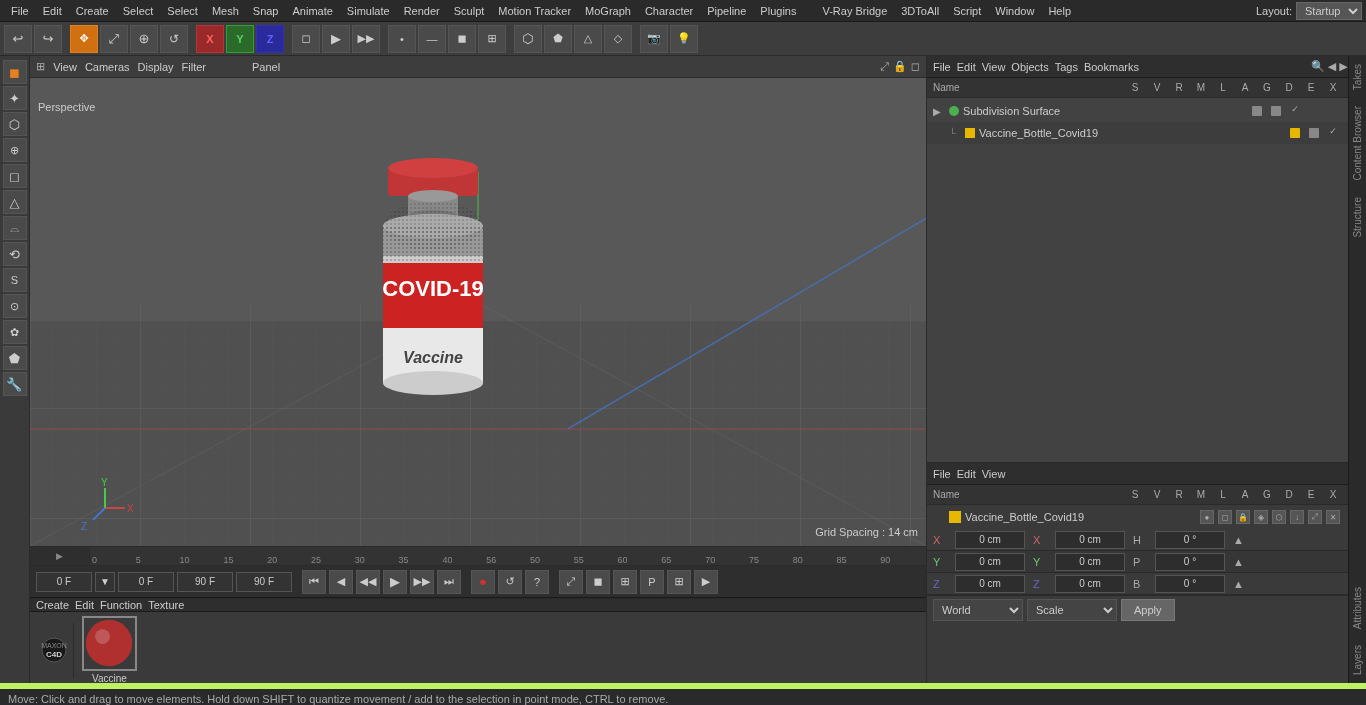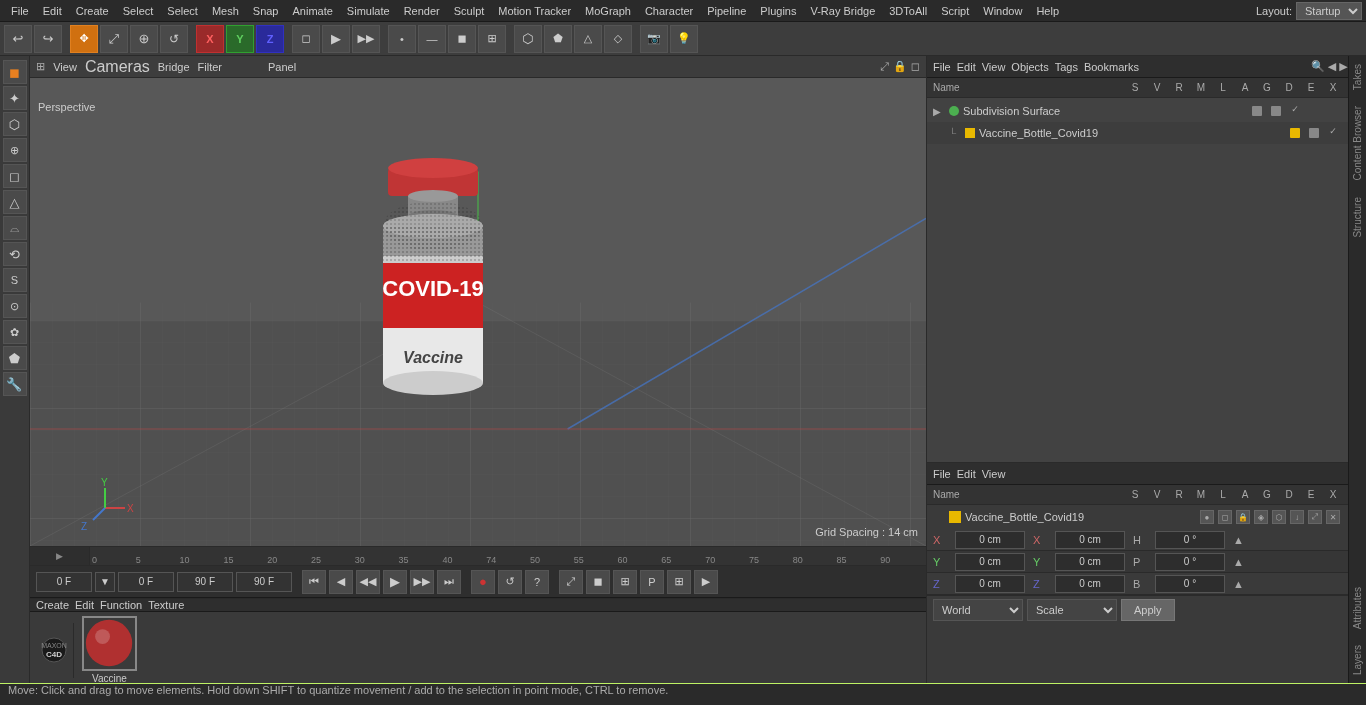--- a/index.html
+++ b/index.html
@@ -20,21 +20,21 @@
     <span style="padding:2px 7px; cursor:pointer; color:#ccc; font-size:11px;">Snap</span>
     <span style="padding:2px 7px; cursor:pointer; color:#ccc; font-size:11px;">Animate</span>
     <span style="padding:2px 7px; cursor:pointer; color:#ccc; font-size:11px;">Simulate</span>
     <span style="padding:2px 7px; cursor:pointer; color:#ccc; font-size:11px;">Render</span>
     <span style="padding:2px 7px; cursor:pointer; color:#ccc; font-size:11px;">Sculpt</span>
     <span style="padding:2px 7px; cursor:pointer; color:#ccc; font-size:11px;">Motion Tracker</span>
     <span style="padding:2px 7px; cursor:pointer; color:#ccc; font-size:11px;">MoGraph</span>
     <span style="padding:2px 7px; cursor:pointer; color:#ccc; font-size:11px;">Character</span>
     <span style="padding:2px 7px; cursor:pointer; color:#ccc; font-size:11px;">Pipeline</span>
     <span style="padding:2px 7px; cursor:pointer; color:#ccc; font-size:11px;">Plugins</span>
-    <span style="padding:2px 7px; cursor:pointer; color:#ccc; font-size:11px;">V-Ray Bridge</span>
+    <span style="padding:2px 7px; cursor:pointer; color:#ccc; font-size:11px;margin-left:12px;">V-Ray Bridge</span>
     <span style="padding:2px 7px; cursor:pointer; color:#ccc; font-size:11px;">3DToAll</span>
     <span style="padding:2px 7px; cursor:pointer; color:#ccc; font-size:11px;">Script</span>
     <span style="padding:2px 7px; cursor:pointer; color:#ccc; font-size:11px;">Window</span>
     <span style="padding:2px 7px; cursor:pointer; color:#ccc; font-size:11px;">Help</span>
     <div style="margin-left:auto; display:flex; align-items:center; gap:4px;">
       <span style="color:#ccc; font-size:11px;">Layout:</span>
       <select style="background:#555; color:#ccc; border:1px solid #666; padding:1px 4px; font-size:11px;">
         <option>Startup</option>
       </select>
     </div>
@@ -92,22 +92,22 @@
       <div style="width:24px; height:24px; background:#4a4a4a; border:1px solid #555; display:flex; align-items:center; justify-content:center; cursor:pointer; color:#ccc; font-size:11px;">✿</div>
       <div style="width:24px; height:24px; background:#4a4a4a; border:1px solid #555; display:flex; align-items:center; justify-content:center; cursor:pointer; color:#ccc; font-size:13px;">⬟</div>
       <div style="width:24px; height:24px; background:#4a4a4a; border:1px solid #555; display:flex; align-items:center; justify-content:center; cursor:pointer; color:#ccc; font-size:13px;">🔧</div>
     </div>
 
     <div style="display:flex; flex-direction:column; flex:1; overflow:hidden;">
 
       <div style="height:22px; background:#3d3d3d; display:flex; align-items:center; padding:0 6px; gap:8px; border-bottom:1px solid #2a2a2a; flex-shrink:0;">
         <span style="color:#aaa; font-size:11px; cursor:pointer;">⊞</span>
         <span style="color:#ccc; font-size:11px; cursor:pointer;">View</span>
-        <span style="color:#ccc; font-size:16px; cursor:pointer;">Cameras</span>
-        <span style="color:#ccc; font-size:11px; cursor:pointer;">Bridge</span>
+        <span style="color:#ccc; font-size:11px; cursor:pointer;">Cameras</span>
+        <span style="color:#ccc; font-size:11px; cursor:pointer;">Display</span>
         <span style="color:#ccc; font-size:11px; cursor:pointer;">Filter</span>
         <span style="color:#ccc; font-size:11px; cursor:pointer;padding-left:38px;">Panel</span>
         <div style="margin-left:auto; display:flex; gap:4px;">
           <span style="color:#aaa; font-size:11px; cursor:pointer;">⤢</span>
           <span style="color:#aaa; font-size:11px; cursor:pointer;">🔒</span>
           <span style="color:#aaa; font-size:11px; cursor:pointer;">◻</span>
         </div>
       </div>
 
       <div style="flex:1; position:relative; background:#555; overflow:hidden; min-height:0;">
@@ -214,21 +214,21 @@
           <div style="width:44px; display:flex; align-items:flex-end; justify-content:flex-start;">
               <span style="font-size:9px; color:#888;">30</span>
             </div>
           <div style="width:44px; display:flex; align-items:flex-end; justify-content:flex-start;">
               <span style="font-size:9px; color:#888;">35</span>
             </div>
           <div style="width:44px; display:flex; align-items:flex-end; justify-content:flex-start;">
               <span style="font-size:9px; color:#888;">40</span>
             </div>
           <div style="width:44px; display:flex; align-items:flex-end; justify-content:flex-start;">
-              <span style="font-size:9px; color:#888;">74</span>
+              <span style="font-size:9px; color:#888;">56</span>
             </div>
           <div style="width:44px; display:flex; align-items:flex-end; justify-content:flex-start;">
               <span style="font-size:9px; color:#888;">50</span>
             </div>
           <div style="width:44px; display:flex; align-items:flex-end; justify-content:flex-start;">
               <span style="font-size:9px; color:#888;">55</span>
             </div>
           <div style="width:44px; display:flex; align-items:flex-end; justify-content:flex-start;">
               <span style="font-size:9px; color:#888;">60</span>
             </div>
@@ -468,17 +468,17 @@
         <div style="writing-mode:vertical-lr; padding:8px 2px; cursor:pointer; color:#888; font-size:10px; transform:rotate(180deg);">Content Browser</div>
         <div style="writing-mode:vertical-lr; padding:8px 2px; cursor:pointer; color:#888; font-size:10px; transform:rotate(180deg);">Structure</div>
         <div style="flex:1;"></div>
         <div style="writing-mode:vertical-lr; padding:8px 2px; cursor:pointer; color:#888; font-size:10px; transform:rotate(180deg);">Attributes</div>
         <div style="writing-mode:vertical-lr; padding:8px 2px; cursor:pointer; color:#888; font-size:10px; transform:rotate(180deg);">Layers</div>
       </div>
     </div>
 
   </div>
 
-  <div style="height:22px; background:#2a2a2a; display:flex; align-items:flex-start; padding:0 8px; border-top:1px solid #bef264; flex-shrink:0;">
+  <div style="height:22px; background:#2a2a2a; display:flex; align-items:flex-end; padding:0 8px; border-top:6px solid #bef264; flex-shrink:0;">
     <span style="color:#aaa; font-size:11px;">Move: Click and drag to move elements. Hold down SHIFT to quantize movement / add to the selection in point mode, CTRL to remove.</span>
   </div>
 
 </div>
 
 </body></html>

